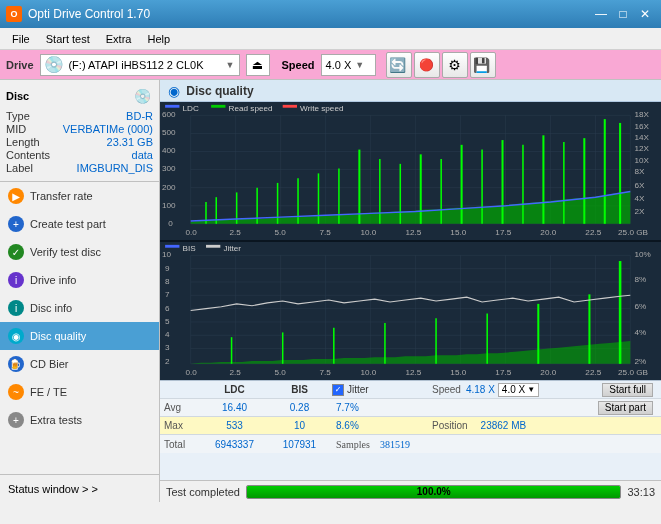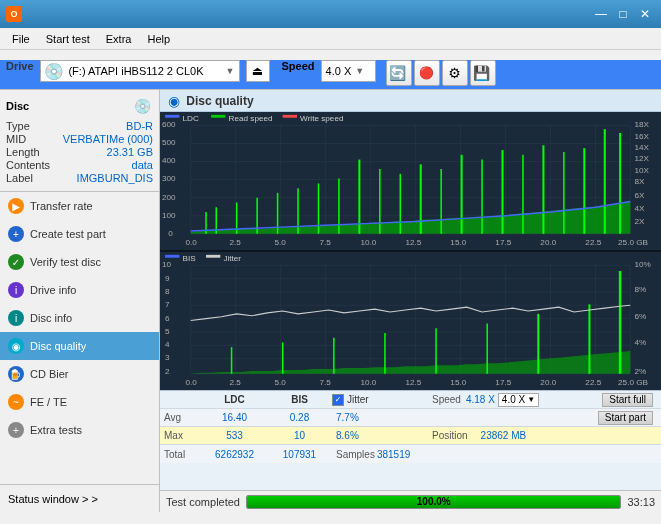--- a/index.html
+++ b/index.html
@@ -28,28 +28,27 @@
       height: 22px;
       display: flex;
       align-items: center;
       padding: 0 4px;
       border-bottom: 1px solid #d0d0d0;
     }
     .menu-item { padding: 2px 8px; cursor: pointer; font-size: 11px; }
     
     
     .drive-bar {
-      background: #3b82f6;
+      background: #f9a8d4;
       height: 30px;
       display: flex;
-      align-items: flex-start;
+      align-items: center;
       padding: 0 6px;
       border-bottom: 1px solid #c0c0c0;
       gap: 6px;
-      margin-top: 10px;
     }
     .drive-label { font-size: 11px; font-weight: bold; color: #333; }
     .drive-select {
       display: flex;
       align-items: center;
       border: 1px solid #aaa;
       background: white;
       height: 22px;
       min-width: 200px;
       padding: 0 4px;
@@ -194,20 +193,21 @@
       align-items: flex-end;
       padding-right: 4px;
     }
   </style>
 </head>
 <body>
 
 <div class="title-bar">
   <div class="title-bar-left">
     <div class="title-icon">O</div>
+    <span class="title-text">Opti Drive Control 1.70</span>
   </div>
   <div class="title-controls">
     <div class="title-btn">—</div>
     <div class="title-btn">□</div>
     <div class="title-btn close">✕</div>
   </div>
 </div>
 
 <div class="menu-bar">
   <span class="menu-item">File</span>
@@ -532,23 +532,23 @@
         <span style="width:65px;text-align:center;font-size:10px;color:#0066cc;">10</span>
         <span style="width:100px;text-align:left;font-size:10px;padding-left:4px;color:#0066cc;">8.6%</span>
         <div style="display:flex;align-items:center;gap:13px;flex:1;">
           <span style="font-size:10px;color:#555;">Position</span>
           <span style="font-size:10px;color:#0066cc;">23862 MB</span>
         </div>
       </div>
 
       <div style="display:flex;align-items:center;height:18px;padding:0 4px;background:#f0f4f8;">
         <span style="width:38px;font-size:10px;color:#555;">Total</span>
-        <span style="width:65px;text-align:center;font-size:10px;color:#0066cc;">6262932</span>
+        <span style="width:65px;text-align:center;font-size:10px;color:#0066cc;">6943337</span>
         <span style="width:65px;text-align:center;font-size:10px;color:#0066cc;">107931</span>
-        <div style="display:flex;gap:2px;flex:1;padding-left:4px;">
+        <div style="display:flex;gap:10px;flex:1;padding-left:4px;font-family:Liberation Serif, serif;">
           <span style="font-size:10px;color:#555;">Samples</span>
           <span style="font-size:10px;color:#0066cc;">381519</span>
         </div>
       </div>
     </div>
 
     <div class="progress-bar-container">
       <span class="status-text">Test completed</span>
       <div class="progress-track">
         <div class="progress-fill" style="width:100%;">

